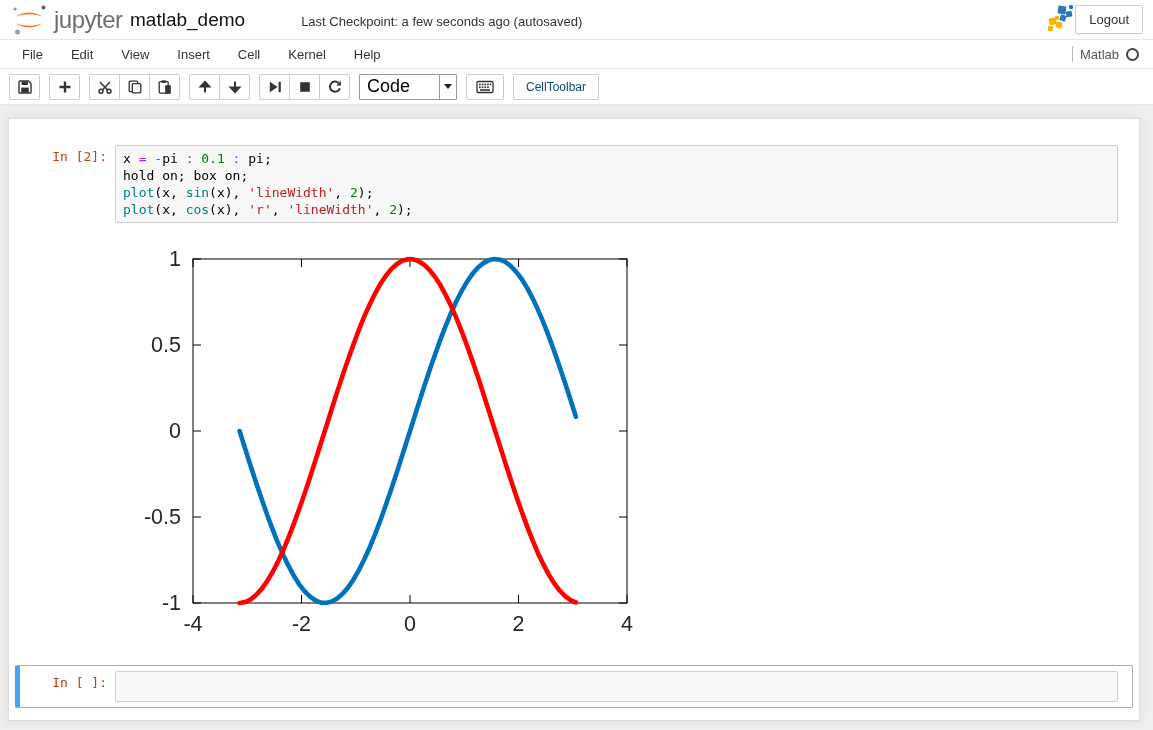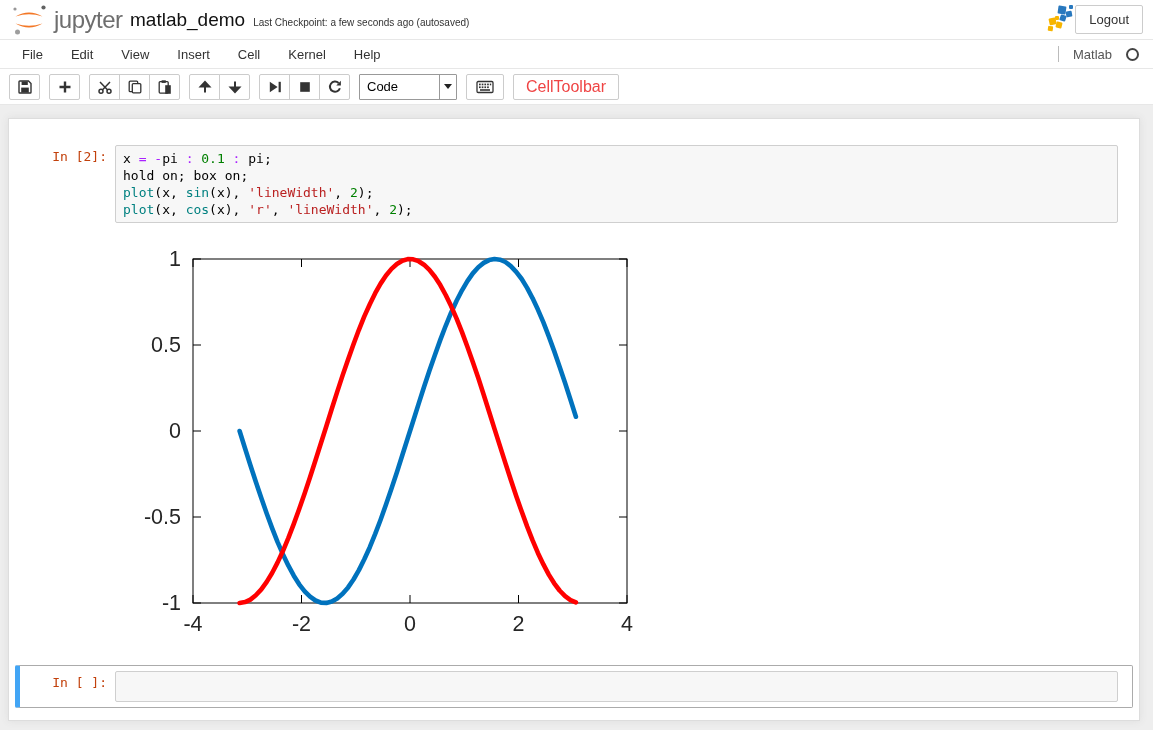--- a/index.html
+++ b/index.html
@@ -10,34 +10,34 @@
   }
 
   
   #header {
     position:relative; height:40px; background:#fff; border-bottom:1px solid #e7e7e7;
   }
   #logo { position:absolute; left:10px; top:4px; display:flex; align-items:center; cursor:pointer; }
   #logo .logo-word { font-size:24px; color:#6e6e6e; letter-spacing:-0.5px; margin-left:4px; }
   #title-block { position:absolute; left:130px; top:9px; display:flex; align-items:baseline; gap:8px; }
   #nb-title { font-size:19px; color:#111; }
-  #checkpoint { font-size:10px; color:#333; }
+  #checkpoint { font-size:13px; color:#333;margin-left:48px; }
   #header-right { position:absolute; right:10px; top:4px; display:flex; align-items:center; }
   .logout-btn {
     font-size:13px; color:#333; background:#fff; border:1px solid #ccc; border-radius:2px;
     padding:6px 13px; cursor:pointer;
   }
 
   
   #menubar {
     position:relative; height:29px; background:#fff; border-bottom:1px solid #e7e7e7;
     display:flex; align-items:center; padding-left:8px;
   }
   .menu-item { font-size:13px; color:#333; padding:6px 14px; cursor:pointer; }
-  #menubar-right { position:absolute; right:14px; top:0; height:100%; display:flex; align-items:center; gap:14px; }
+  #menubar-right { position:absolute; right:14px; top:0; height:100%; display:flex; align-items:center; gap:7px; }
   .kernel-sep { width:1px; height:16px; background:#bbb; }
   #kernel-name { font-size:13px; color:#555; }
   .kernel-circle { width:13px; height:13px; border:2px solid #444; border-radius:50%; }
 
   
   #toolbar {
     height:36px; background:#fff; border-bottom:1px solid #e7e7e7;
     display:flex; align-items:center; padding-left:9px; gap:9px;
   }
   .btn-group { display:inline-flex; }
@@ -47,26 +47,26 @@
   }
   .btn-group .tbtn + .tbtn { margin-left:-1px; }
   .btn-group .tbtn:first-child { border-radius:2px 0 0 2px; }
   .btn-group .tbtn:last-child { border-radius:0 2px 2px 0; }
   .btn-group .tbtn:only-child { border-radius:2px; }
   .tbtn svg { display:block; }
   .cell-type-select {
     height:26px; width:98px; border:1px solid #999; background:#fff; display:flex;
     align-items:center; cursor:pointer; position:relative; border-radius:1px;
   }
-  .cell-type-select .sel-text { font-size:13px; color:#000; padding-left:7px; flex:1; }
+  .cell-type-select .sel-text { font-size:18px; color:#000; padding-left:7px; flex:1; }
   .cell-type-select .sel-arrow {
     width:17px; height:100%; border-left:1px solid #999; display:flex; align-items:center; justify-content:center;
   }
   .sel-arrow::after { content:""; border:4px solid transparent; border-top:5px solid #222; margin-top:4px; }
-  .txt-btn { font-size:16px; color:#ef4444; border-radius:2px; }
+  .txt-btn { font-size:12px; color:#0c4a6e; border-radius:2px; }
 
   
   #site { position:relative; height:625px; background:#eee; }
   #notebook-container {
     position:absolute; left:8px; top:13px; width:1132px; min-height:592px;
     background:#fff; border:1px solid #ddd; box-shadow:0 0 8px rgba(87,87,87,0.1);
     padding:20px 6px 12px 6px;
   }
   .cell { border:1px solid transparent; border-left:5px solid transparent; border-radius:2px; padding:5px; }
   .cell.selected { border:1px solid #ababab; border-left:5px solid #42A5F5; }

